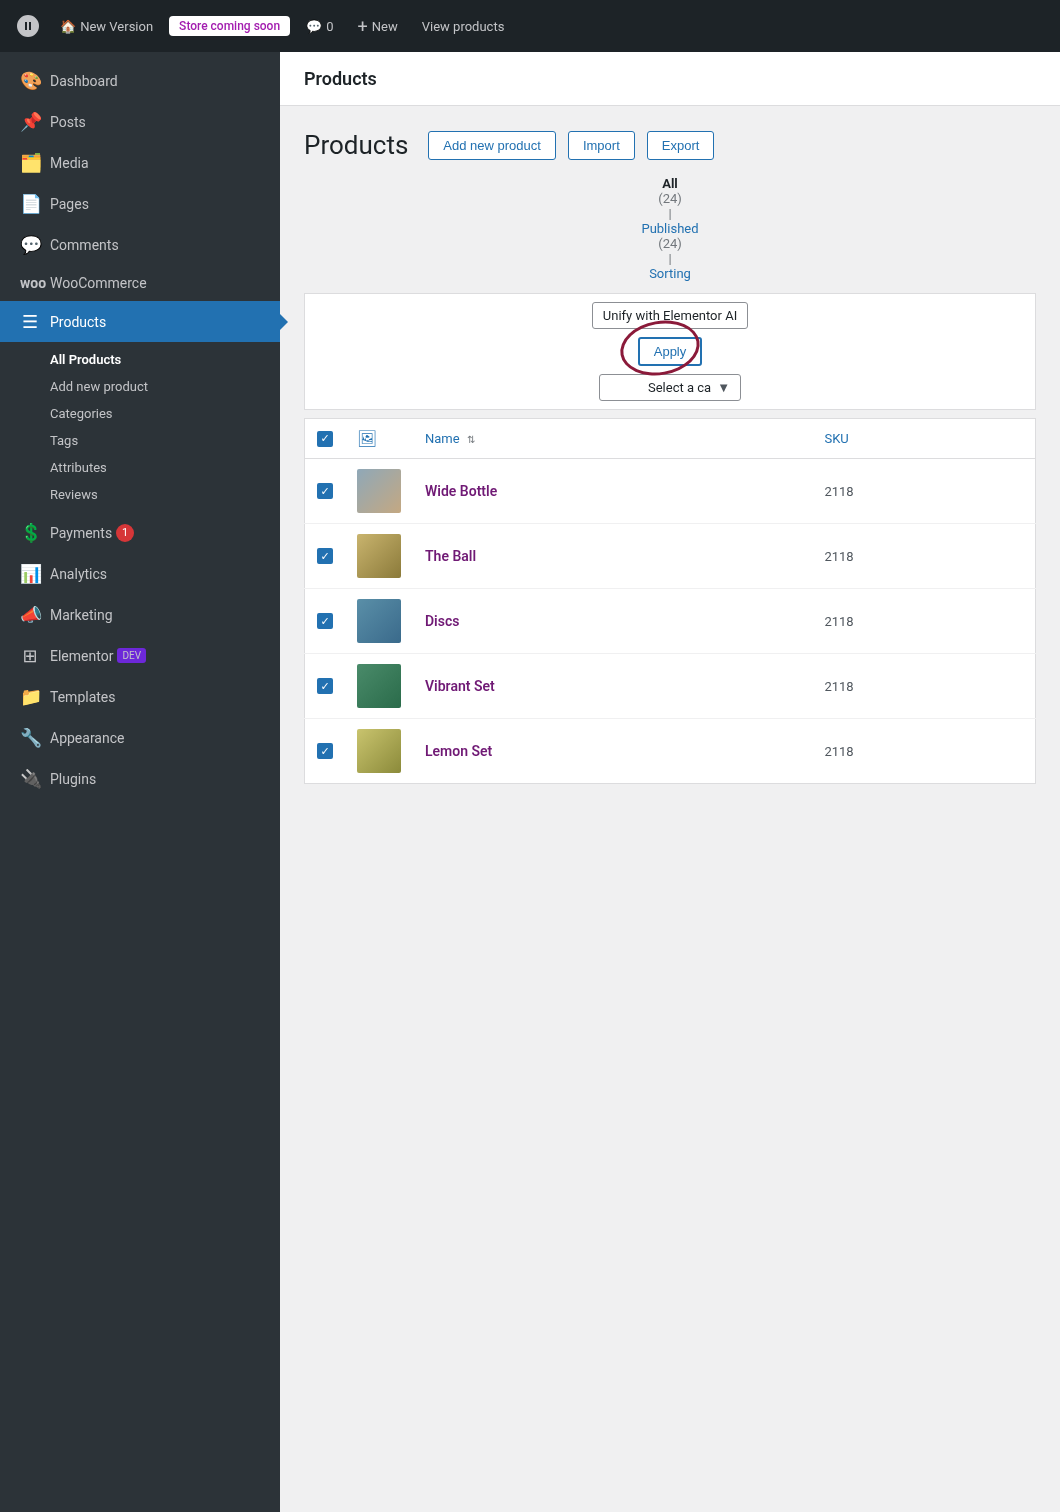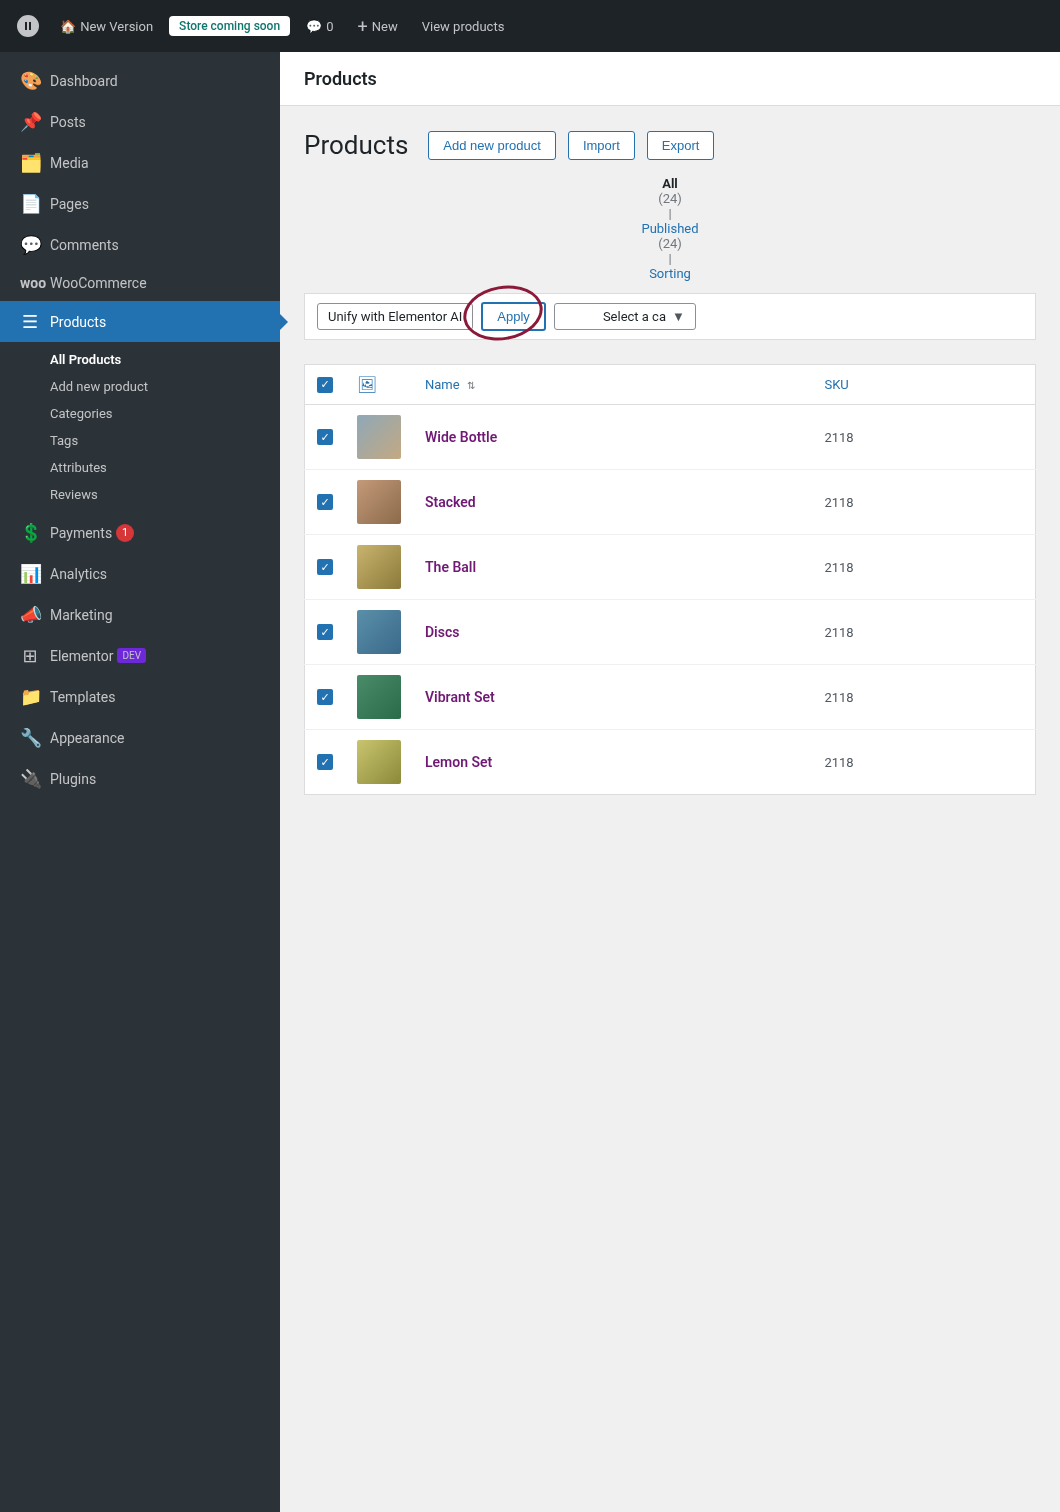--- a/index.html
+++ b/index.html
@@ -28,21 +28,21 @@
       white-space: nowrap;
     }
     .admin-bar .wp-logo {
       width: 32px; height: 32px;
       background: #1d2327;
       display: flex; align-items: center; justify-content: center;
       color: #c3c4c7; font-size: 22px;
     }
     .store-coming-soon-badge {
       background: white;
-      color: #0f766e;
+      color: #a21caf;
       font-size: 12px;
       font-weight: 500;
       padding: 3px 10px;
       border-radius: 4px;
       cursor: pointer;
     }
     .admin-bar-plus { font-size: 18px; color: #c3c4c7; }
 
     
     .layout {
@@ -175,25 +175,26 @@
       font-size: 13px;
     }
     .filter-sep { color: #72777c; margin: 0 8px; }
     .filter-count { color: #72777c; font-size: 13px; }
 
     
     .toolbar {
       display: flex;
       align-items: center;
       gap: 8px;
-      margin-bottom: 24px;
+      margin-bottom: 8px;
       background: white;
       padding: 8px 12px;
       border: 1px solid #dcdcde;
       border-radius: 0;
+      flex-direction: column;
     }
     .toolbar select, .toolbar-select-sim {
       border: 1px solid #8c8f94;
       background: white;
       padding: 5px 10px;
       font-size: 13px;
       border-radius: 3px;
       color: #1d2327;
       cursor: pointer;
     }
@@ -470,68 +471,56 @@
       <td>
         <a class="product-name-link">Wide Bottle</a>
       </td>
       <td class="sku-col">2118</td>
     </tr>
               <tr>
       <td class="cb-col">
         <div class="checkbox-sim checked"></div>
       </td>
       <td class="img-col">
-        <div class="product-thumb-placeholder thumb-stacked"></div>
+        <div class="product-thumb-placeholder thumb-ball"></div>
       </td>
       <td>
-        <a class="product-name-link">Stacked</a>
+        <a class="product-name-link">The Ball</a>
       </td>
       <td class="sku-col">2118</td>
     </tr>
               <tr>
       <td class="cb-col">
         <div class="checkbox-sim checked"></div>
       </td>
       <td class="img-col">
-        <div class="product-thumb-placeholder thumb-ball"></div>
+        <div class="product-thumb-placeholder thumb-discs"></div>
       </td>
       <td>
-        <a class="product-name-link">The Ball</a>
+        <a class="product-name-link">Discs</a>
       </td>
       <td class="sku-col">2118</td>
     </tr>
               <tr>
       <td class="cb-col">
         <div class="checkbox-sim checked"></div>
       </td>
       <td class="img-col">
-        <div class="product-thumb-placeholder thumb-discs"></div>
+        <div class="product-thumb-placeholder thumb-vibrant"></div>
       </td>
       <td>
-        <a class="product-name-link">Discs</a>
+        <a class="product-name-link">Vibrant Set</a>
       </td>
       <td class="sku-col">2118</td>
     </tr>
               <tr>
       <td class="cb-col">
         <div class="checkbox-sim checked"></div>
       </td>
       <td class="img-col">
-        <div class="product-thumb-placeholder thumb-vibrant"></div>
-      </td>
-      <td>
-        <a class="product-name-link">Vibrant Set</a>
-      </td>
-      <td class="sku-col">2118</td>
-    </tr>
-              <tr>
-      <td class="cb-col">
-        <div class="checkbox-sim checked"></div>
-      </td>
-      <td class="img-col">
         <div class="product-thumb-placeholder thumb-lemon"></div>
       </td>
       <td>
         <a class="product-name-link">Lemon Set</a>
       </td>
       <td class="sku-col">2118</td>
     </tr>
             </tbody>
         </table>
       </div>

